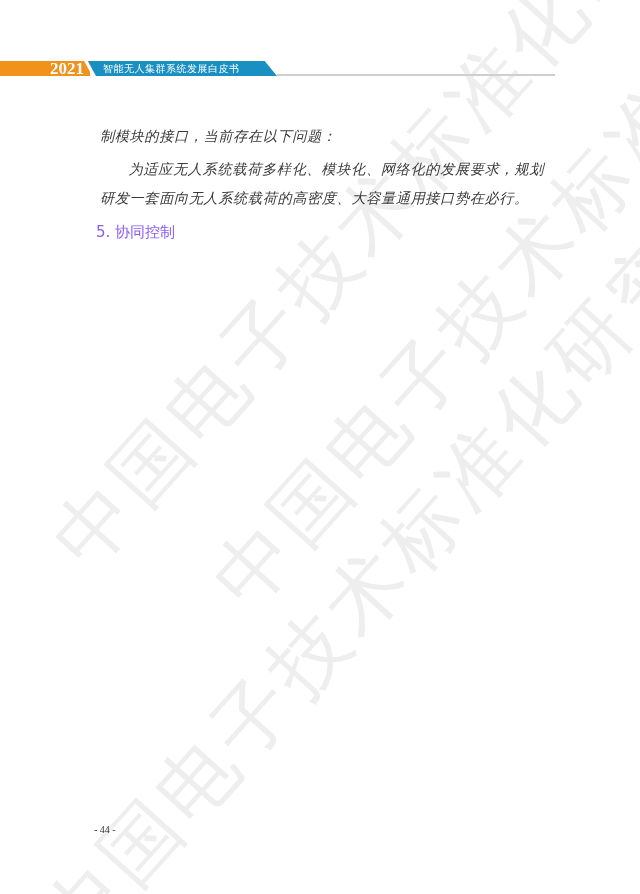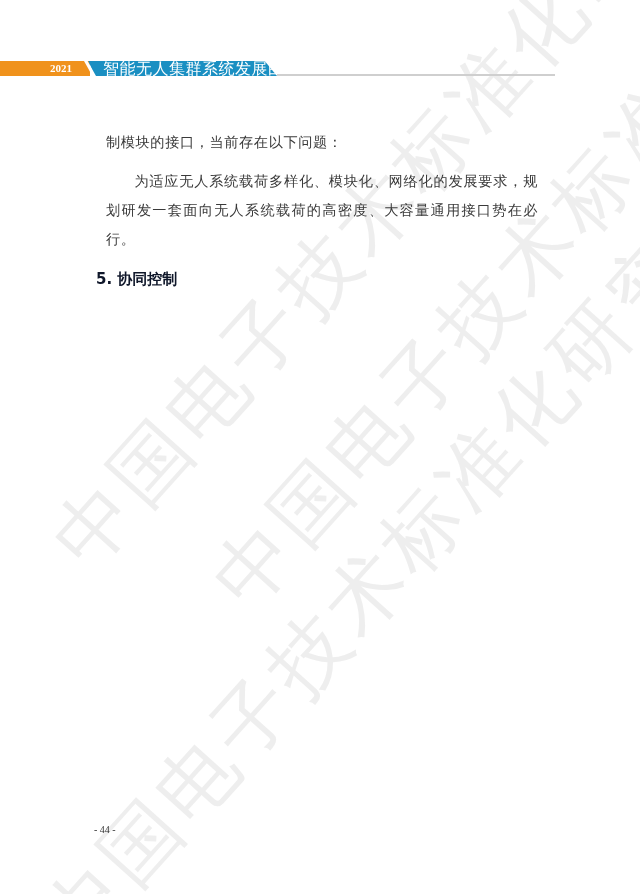--- a/index.html
+++ b/index.html
@@ -6,49 +6,49 @@
   body {
     width: 640px; height: 894px; position: relative; overflow: hidden;
     background: #ffffff;
     font-family: "DejaVu Sans", "Liberation Sans", sans-serif;
     color: #3a3a3a;
   }
   .header { position: absolute; left: 0; top: 61px; width: 640px; height: 20px; }
   .hdr-orange { position: absolute; left: 0; top: 0; width: 90px; height: 15px; background: #f0921c; }
   .hdr-year {
     position: absolute; left: 50px; top: 0; height: 15px; line-height: 15px;
-    font-family: "Liberation Serif", serif; font-weight: bold; font-size: 11px; color: #ffffff;
+    font-family: "Liberation Serif", serif; font-weight: bold; font-size: 17px; color: #ffffff;
   }
   .hdr-blue {
     position: absolute; left: 72px; top: 0; width: 205px; height: 15px; background: #1a8fc2;
     clip-path: polygon(8% 0, 94% 0, 100% 100%, 11% 100%);
   }
   .hdr-white-slash {
     position: absolute; left: 84px; top: 0; width: 12px; height: 15px; background: #ffffff;
     clip-path: polygon(0 0, 30% 0, 100% 100%, 70% 100%);
   }
   .hdr-title {
     position: absolute; left: 103px; top: 0; height: 15px; line-height: 15px;
-    font-size: 16px; color: #ffffff; letter-spacing: 0.5px;
+    font-size: 10px; color: #ffffff; letter-spacing: 0.5px;
   }
   .hdr-line { position: absolute; left: 277px; top: 13px; width: 278px; height: 2px; background: #cfcfcf; }
 
   .watermark {
     position: absolute; color: rgba(160,160,160,0.18); font-size: 78px; font-weight: 300;
     white-space: nowrap; transform: rotate(-48deg); transform-origin: left top;
     pointer-events: none; letter-spacing: 6px;
   }
 
   .content { position: absolute; left: 96px; top: 118px; width: 452px; }
   p.para {
-    margin: 10px; font-size: 14.2px; line-height: 29px; text-align: justify; letter-spacing: 0.6px;
+    margin: 4px; font-size: 14.2px; line-height: 29px; text-align: justify; letter-spacing: 0.6px; font-style: italic;
   }
   p.para.indent { text-indent: 2em; }
   h2.section {
-    margin: 4px 0 0 0; font-size: 15px; line-height: 31px; font-weight: bold; color: #0f172a;
+    margin: 4px 0 0 0; font-size: 15px; line-height: 31px; font-weight: normal; color: #8b5cf6;
   }
   .page-num {
     position: absolute; left: 94px; top: 824px; font-family: "Liberation Serif", serif;
     font-size: 10px; color: #333;
   }
 </style>
 </head>
 <body>
 
 <div class="watermark" style="left:20px; top:900px;">中国电子技术标准化研究院</div>

